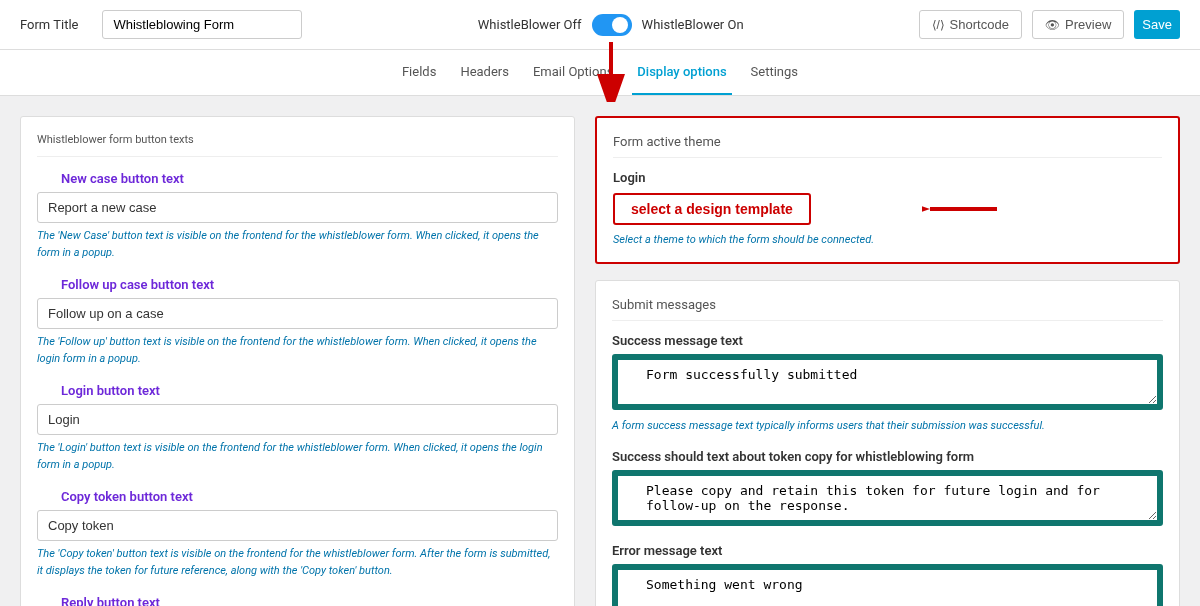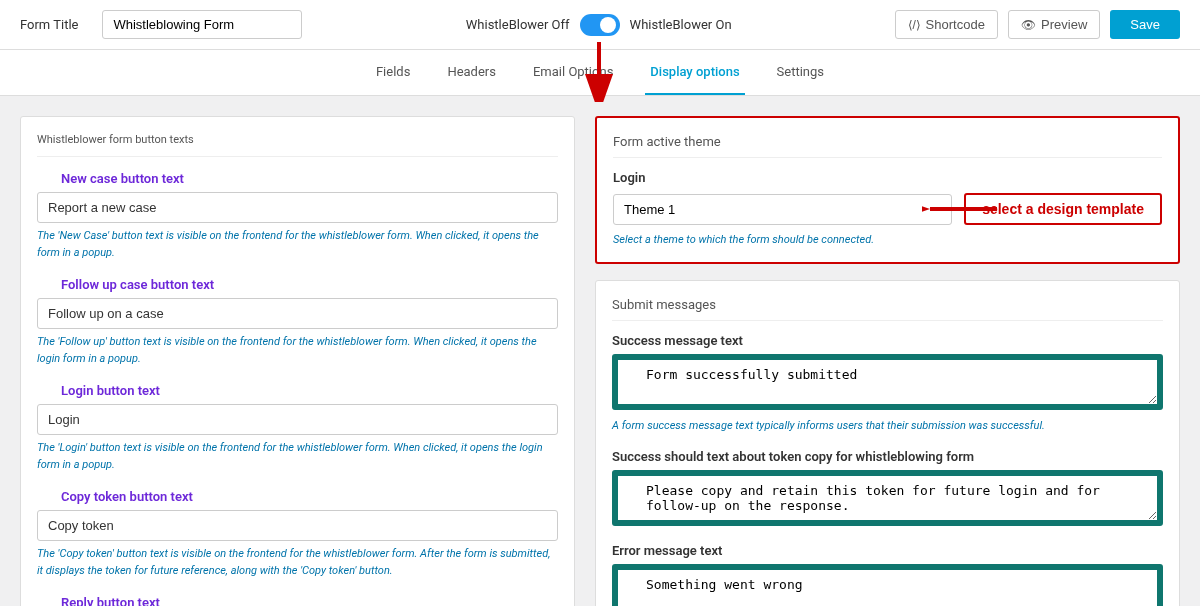--- a/index.html
+++ b/index.html
@@ -13,24 +13,24 @@
     .header-center { display: flex; align-items: center; gap: 10px; }
     .whistleblower-off-label { font-size: 13px; color: #333; }
     .toggle-switch { position: relative; display: inline-block; width: 40px; height: 22px; }
     .toggle-switch input { opacity: 0; width: 0; height: 0; }
     .toggle-slider { position: absolute; cursor: pointer; top: 0; left: 0; right: 0; bottom: 0; background: #2196F3; border-radius: 22px; transition: .3s; }
     .toggle-slider:before { position: absolute; content: ""; height: 16px; width: 16px; left: 20px; bottom: 3px; background: white; border-radius: 50%; transition: .3s; }
     .whistleblower-on-label { font-size: 13px; color: #333; }
     .header-right { display: flex; align-items: center; gap: 10px; }
     .btn-shortcode { border: 1px solid #ccc; background: #fff; padding: 6px 12px; border-radius: 3px; font-size: 13px; cursor: pointer; display: flex; align-items: center; gap: 5px; color: #555; }
     .btn-preview { border: 1px solid #ccc; background: #fff; padding: 6px 12px; border-radius: 3px; font-size: 13px; cursor: pointer; display: flex; align-items: center; gap: 5px; color: #555; }
-    .btn-save { background: #00a0d2; color: #fff; border: none; padding: 7px 20px; border-radius: 3px; font-size: 13px; cursor: pointer; font-weight: 500; }
+    .btn-save { background: #00a0d2; color: #fff; border: none; padding: 7px 8px; border-radius: 3px; font-size: 13px; cursor: pointer; font-weight: 500; }
 
     
-    .nav-tabs { background: #fff; border-bottom: 1px solid #ddd; display: flex; justify-content: center; gap: 27px; padding: 0 20px; }
+    .nav-tabs { background: #fff; border-bottom: 1px solid #ddd; display: flex; justify-content: center; gap: 14px; padding: 0 20px; }
     .nav-tab { padding: 14px 5px; font-size: 13px; color: #555; cursor: pointer; border-bottom: 2px solid transparent; text-decoration: none; }
     .nav-tab.active { color: #00a0d2; border-bottom: 2px solid #00a0d2; font-weight: 500; }
 
     
     .main-content { padding: 20px; display: flex; gap: 20px; }
 
     
     .left-panel { background: #fff; border: 1px solid #ddd; border-radius: 3px; padding: 16px; flex: 0 0 555px; }
     .panel-title { font-size: 11px; color: #555; margin-bottom: 14px; padding-bottom: 10px; border-bottom: 1px solid #eee; }
 
@@ -143,21 +143,20 @@
 
       </div>
     </div>
 
     <div class="right-panel">
 
       <div class="theme-section">
         <div class="section-title">Form active theme</div>
         <div class="theme-label">Login</div>
         <div class="theme-input-row" style="position:relative;">
-          <input class="theme-input" type="text" value="Theme 1" style="">
 
           <svg style="position:absolute; right:160px; top:50%; transform:translateY(-50%);" width="80" height="24" viewBox="0 0 80 24">
             <defs>
               <marker id="arrowhead-left" markerWidth="10" markerHeight="7" refX="0" refY="3.5" orient="auto">
                 <polygon points="10 0, 0 3.5, 10 7" fill="#c00"></polygon>
               </marker>
             </defs>
             <line x1="75" y1="12" x2="8" y2="12" stroke="#c00" stroke-width="4" marker-end="url(#arrowhead-left)"></line>
           </svg>
           <button class="select-design-btn">select a design template</button>

